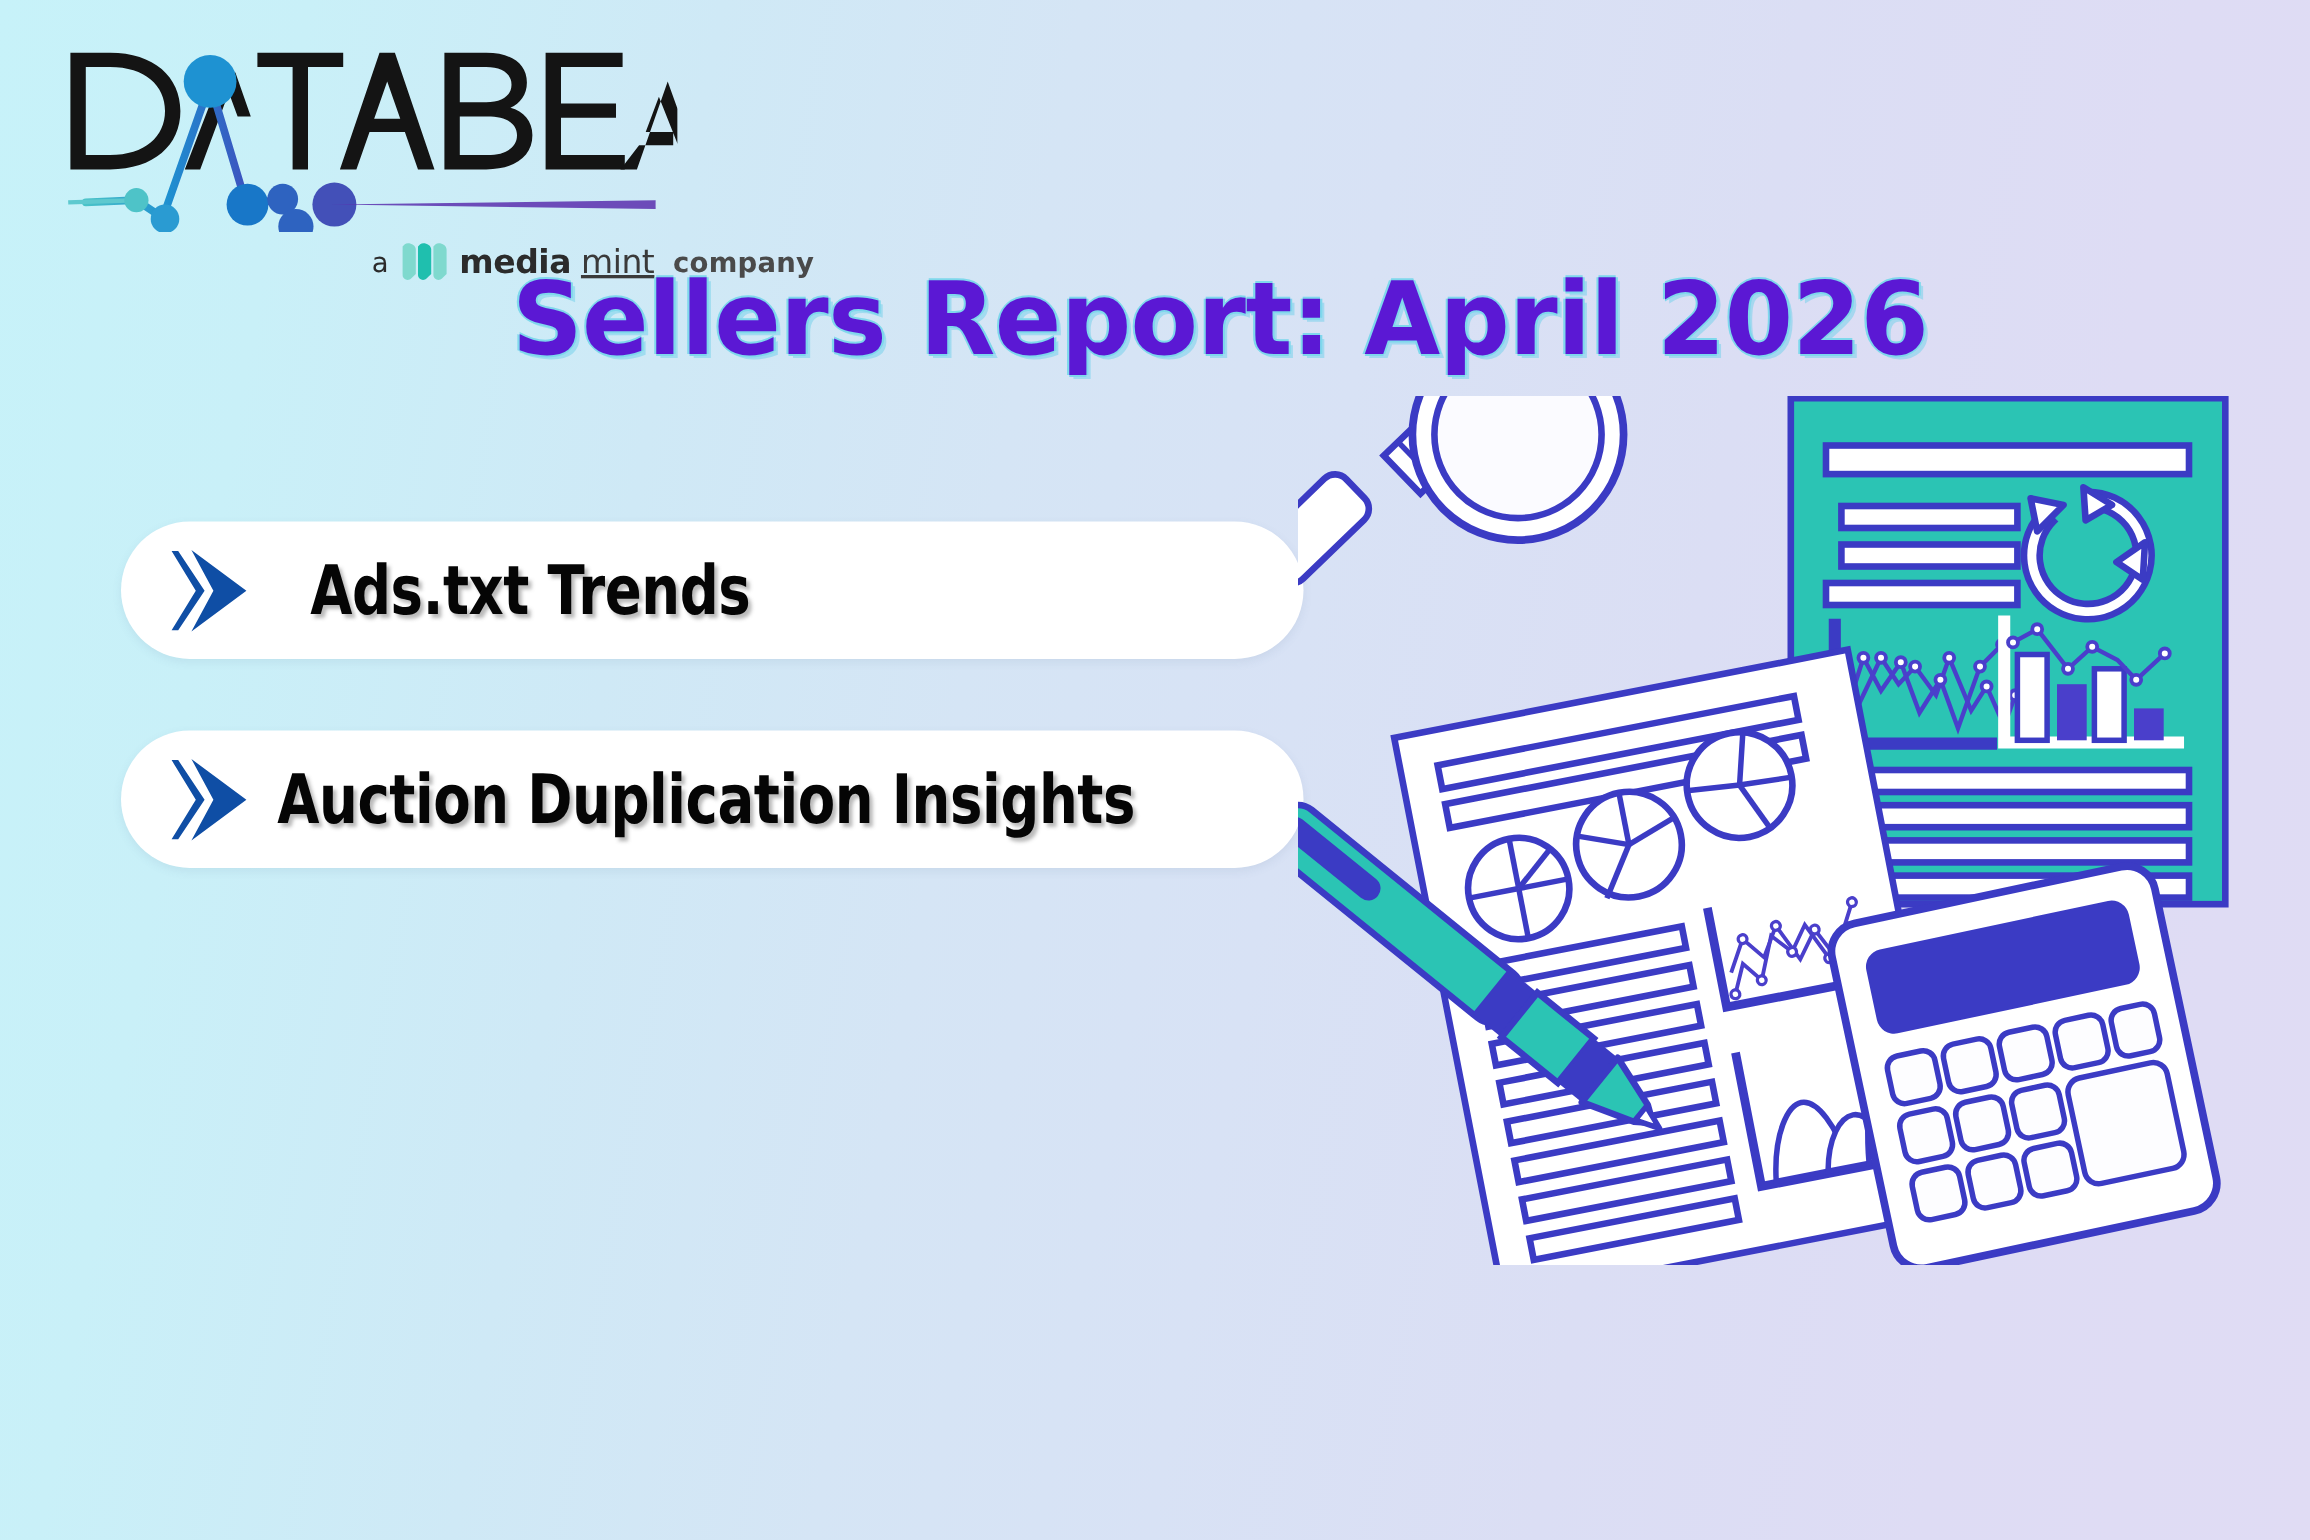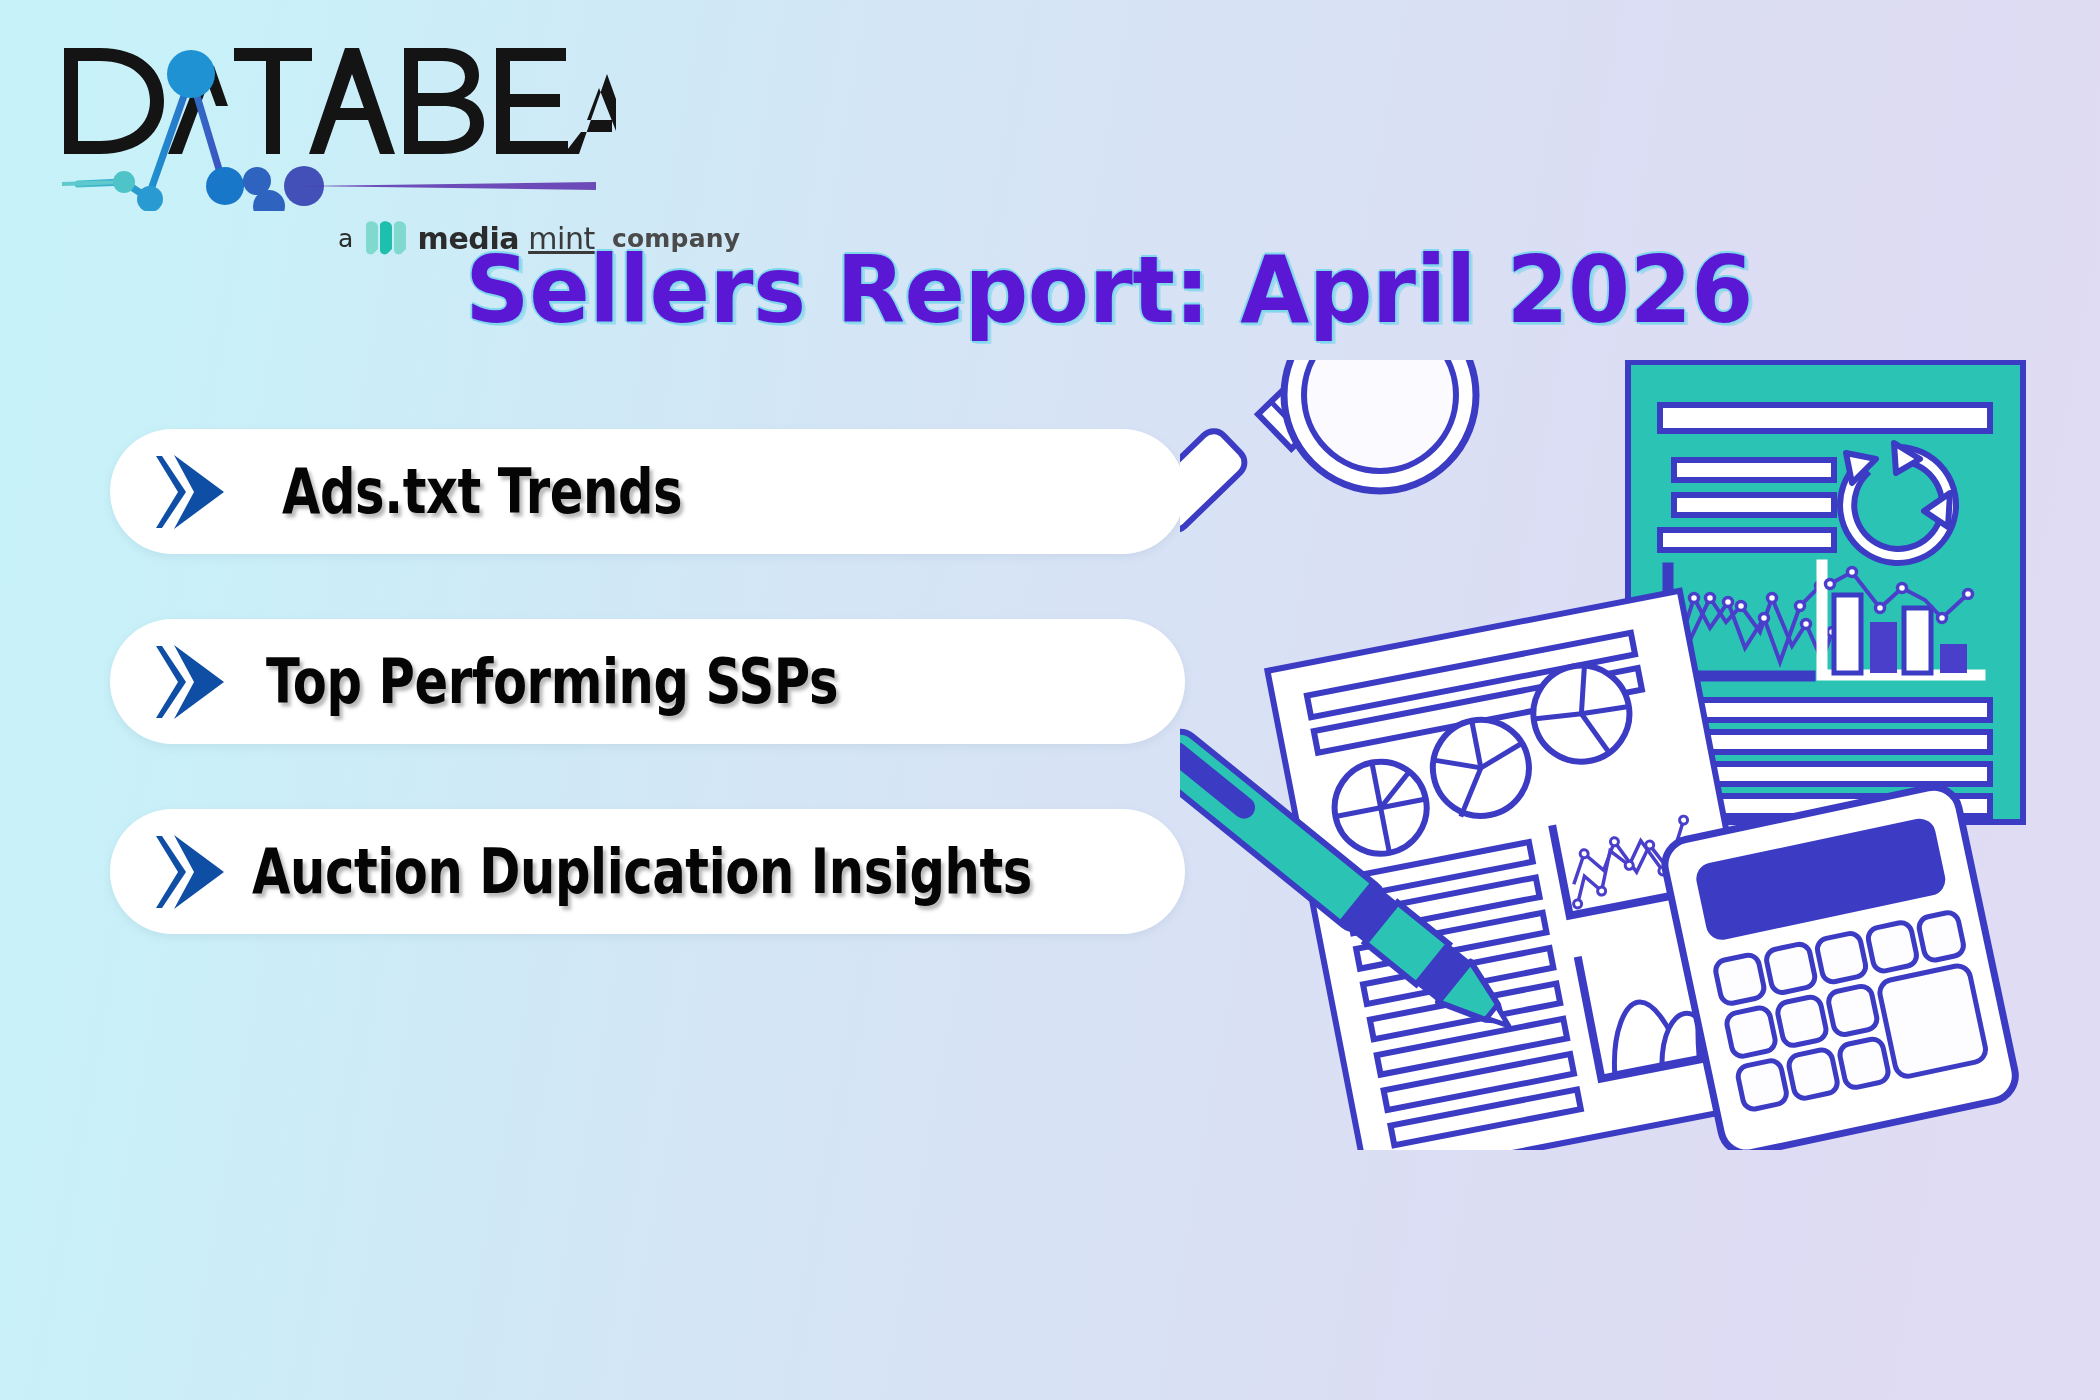--- a/index.html
+++ b/index.html
@@ -112,21 +112,21 @@
        0 2px 0 #7FD8EC,
        0 -2px 0 #7FD8EC,
        4px 3px 0 rgba(120,210,235,.55);
     white-space: nowrap;
   }
 
   
   #pill-list {
     position: absolute;
     left: 110px;
-    top: 429px;
+    top: 474px;
     width: 1075px;
     text-align: center;
   }
   .pill {
     position: relative;
     height: 125px;
     background: #FFFFFF;
     border-radius: 64px;
     display: flex;
     align-items: center;
@@ -238,27 +238,20 @@
   <div id="pill-list">
 
     <div class="pill" id="pill-0">
       <svg class="pill-chevron" viewBox="0 0 78 84" aria-hidden="true">
         <path d="M4 6 L10 6 L34 42 L10 78 L4 78 L26 42 Z" fill="#0F4EA5"></path>
         <path d="M22 5 L72 42 L22 79 L42 42 Z" fill="#0F4EA5"></path>
       </svg>
       <span class="pill-label">Ads.txt Trends</span>
     </div>
 
-    <div class="pill" id="pill-1">
-      <svg class="pill-chevron" viewBox="0 0 78 84" aria-hidden="true">
-        <path d="M4 6 L10 6 L34 42 L10 78 L4 78 L26 42 Z" fill="#0F4EA5"></path>
-        <path d="M22 5 L72 42 L22 79 L42 42 Z" fill="#0F4EA5"></path>
-      </svg>
-      <span class="pill-label">Top Performing SSPs</span>
-    </div>
 
 
     <div class="pill" id="pill-3">
       <svg class="pill-chevron" viewBox="0 0 78 84" aria-hidden="true">
         <path d="M4 6 L10 6 L34 42 L10 78 L4 78 L26 42 Z" fill="#0F4EA5"></path>
         <path d="M22 5 L72 42 L22 79 L42 42 Z" fill="#0F4EA5"></path>
       </svg>
       <span class="pill-label">Auction Duplication Insights</span>
     </div>
 

